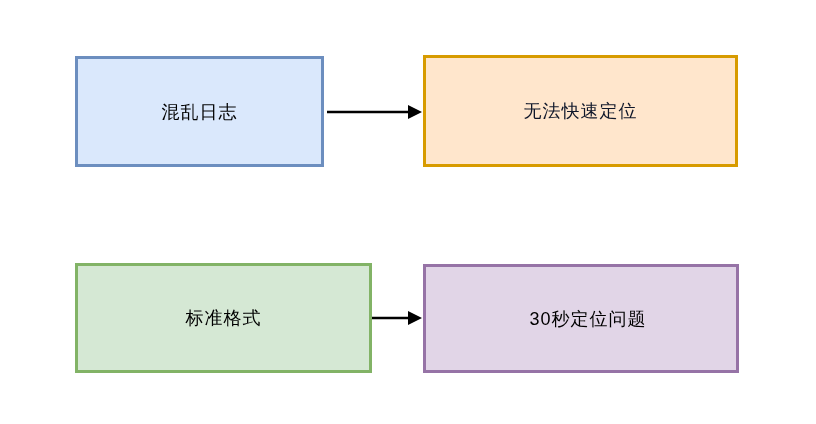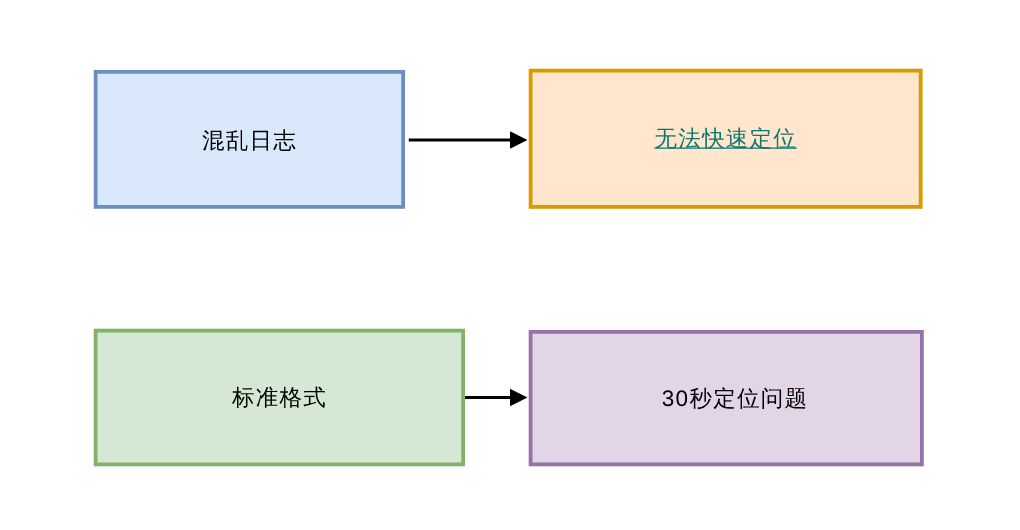--- a/index.html
+++ b/index.html
@@ -62,21 +62,21 @@
     <g>
       <line class="edge-line" x1="326" y1="318" x2="408" y2="318"></line>
       <polygon class="edge-head" points="408,311 422,318 408,325"></polygon>
     </g>
   </svg>
 
   <div class="node" id="node-messy-logs" style="background: rgb(218, 232, 252); border-color: rgb(108, 142, 191); color: rgb(0, 0, 0);">
     <span>混乱日志</span>
   </div>
 
-  <div class="node" id="node-cannot-locate" style="background: rgb(255, 230, 204); border-color: rgb(215, 155, 0); color: #0f766e; text-decoration: underline;">
+  <div class="node" id="node-cannot-locate" style="background: rgb(255, 230, 204); border-color: rgb(215, 155, 0); color: #0f172a;">
     <span>无法快速定位</span>
   </div>
 
   <div class="node" id="node-standard-format" style="background: rgb(213, 232, 212); border-color: rgb(130, 179, 102); color: rgb(0, 0, 0);">
     <span>标准格式</span>
   </div>
 
   <div class="node" id="node-locate-30s" style="background: rgb(225, 213, 231); border-color: rgb(150, 115, 166); color: rgb(0, 0, 0);">
     <span>30秒定位问题</span>
   </div>

